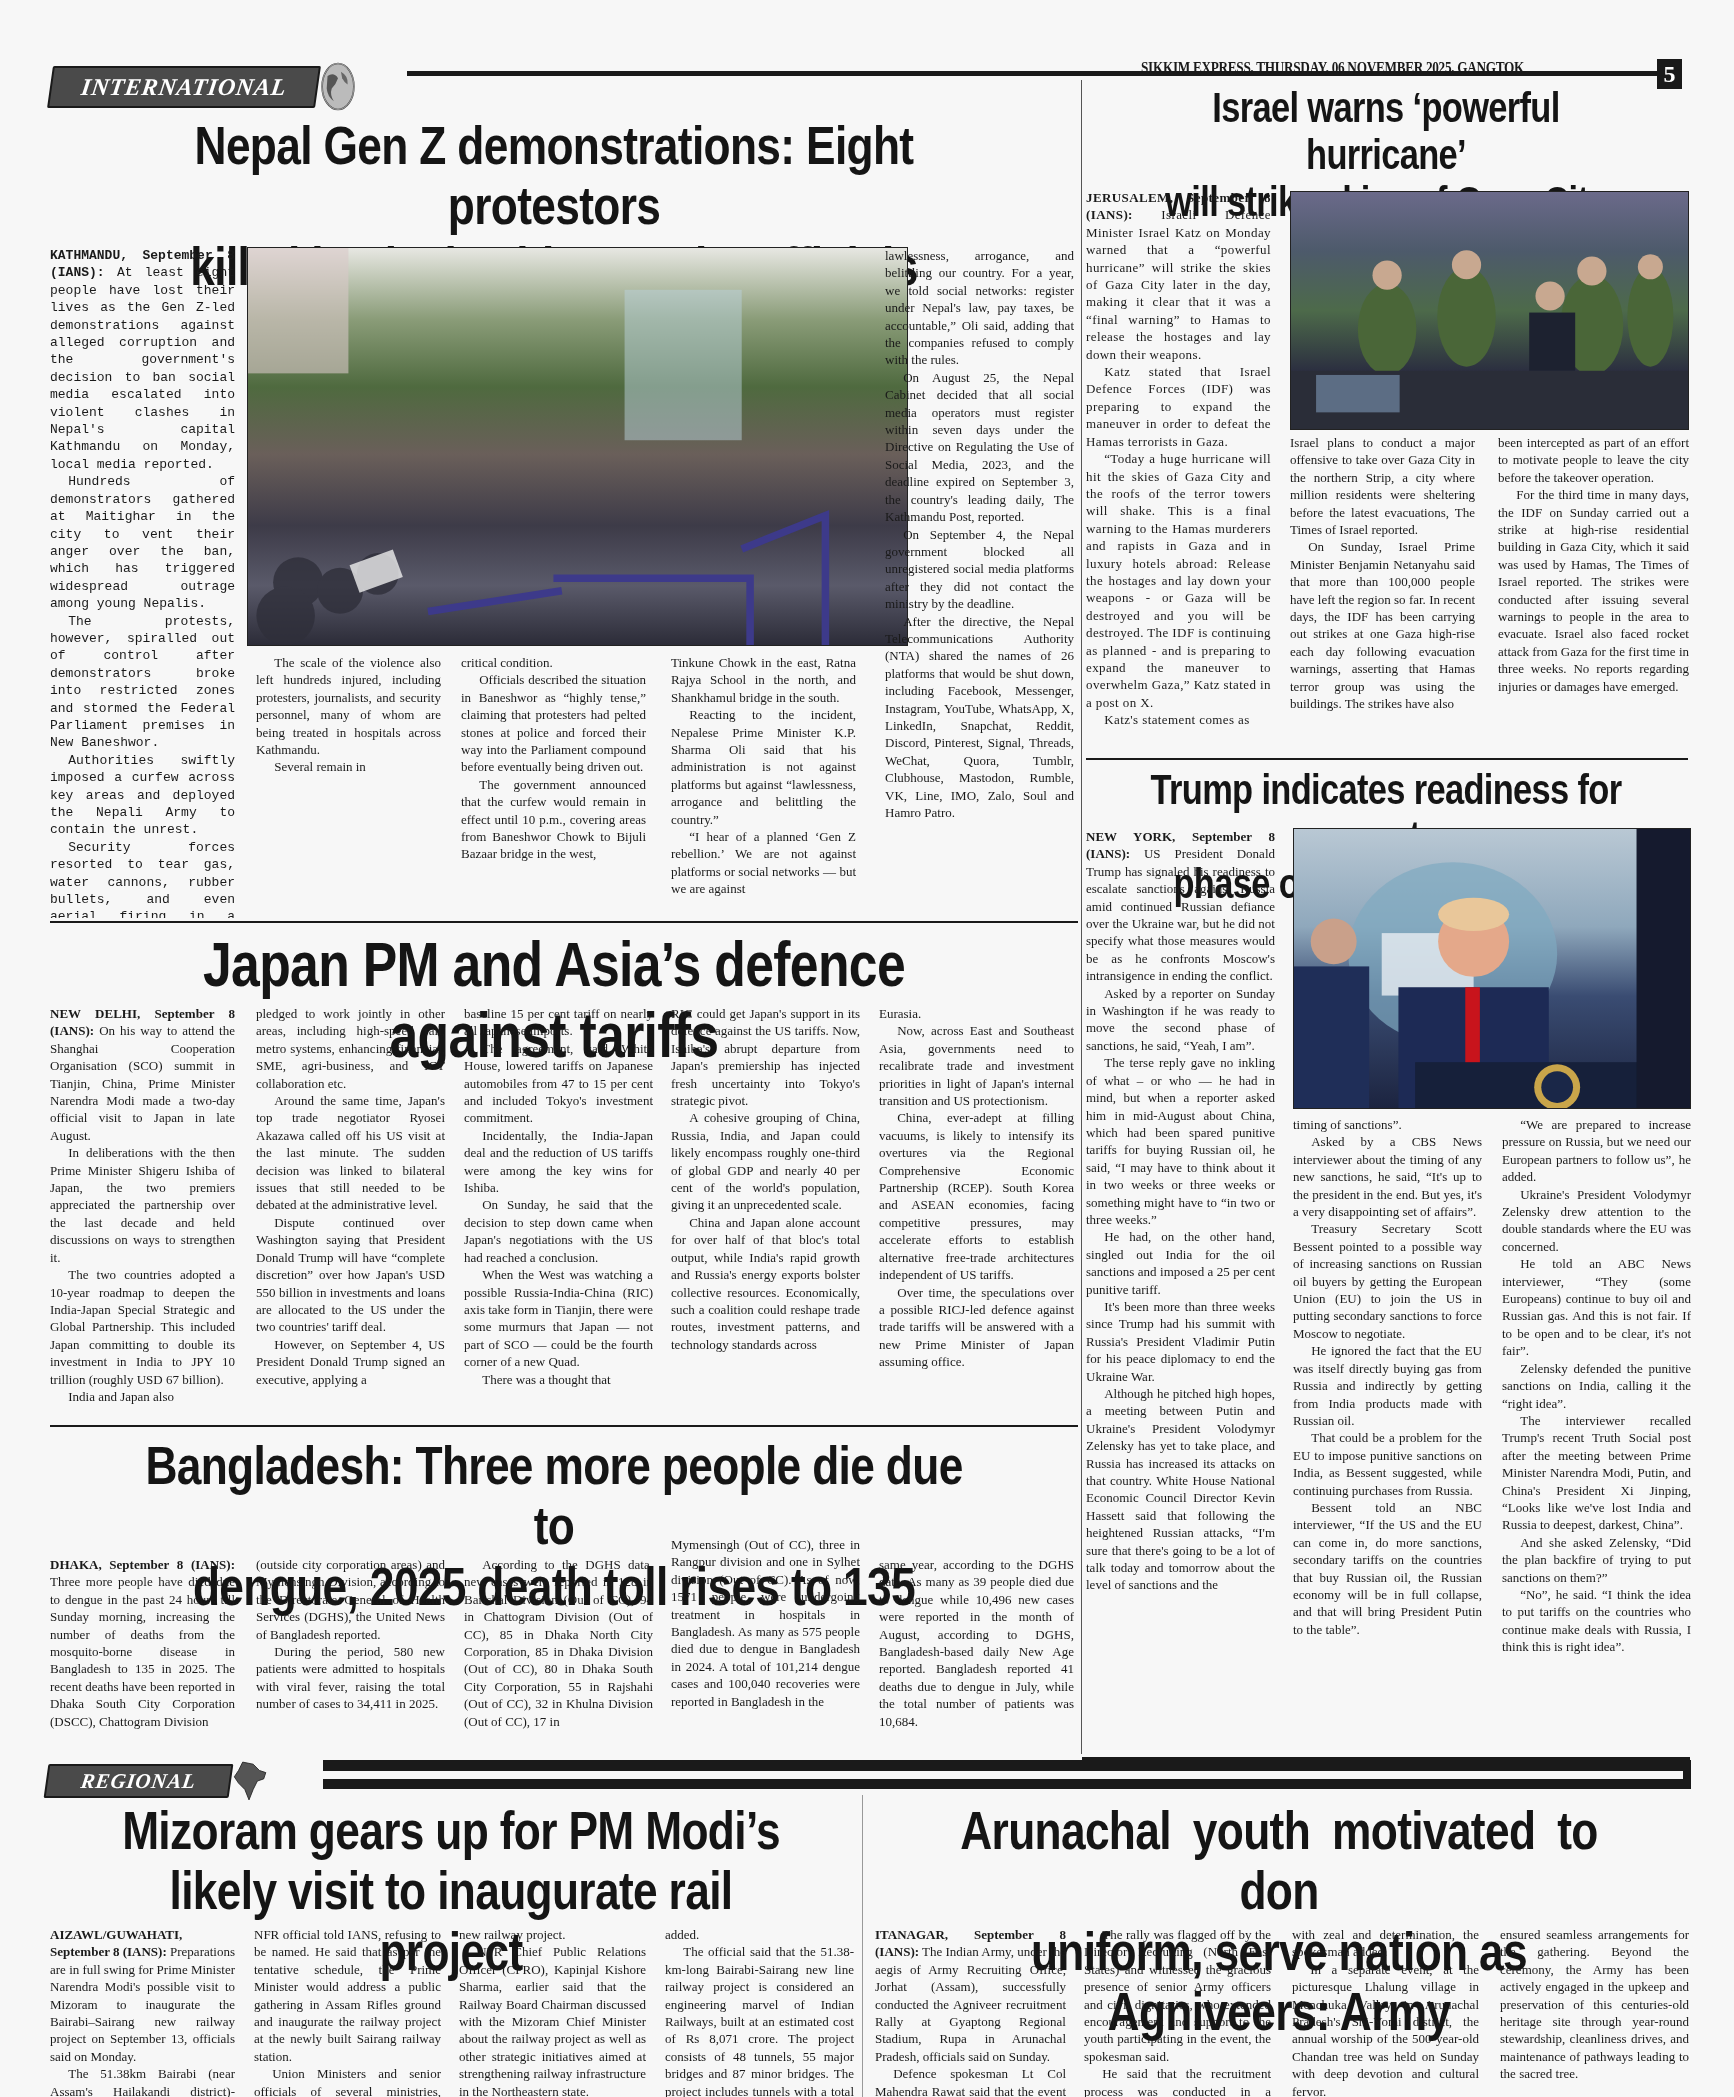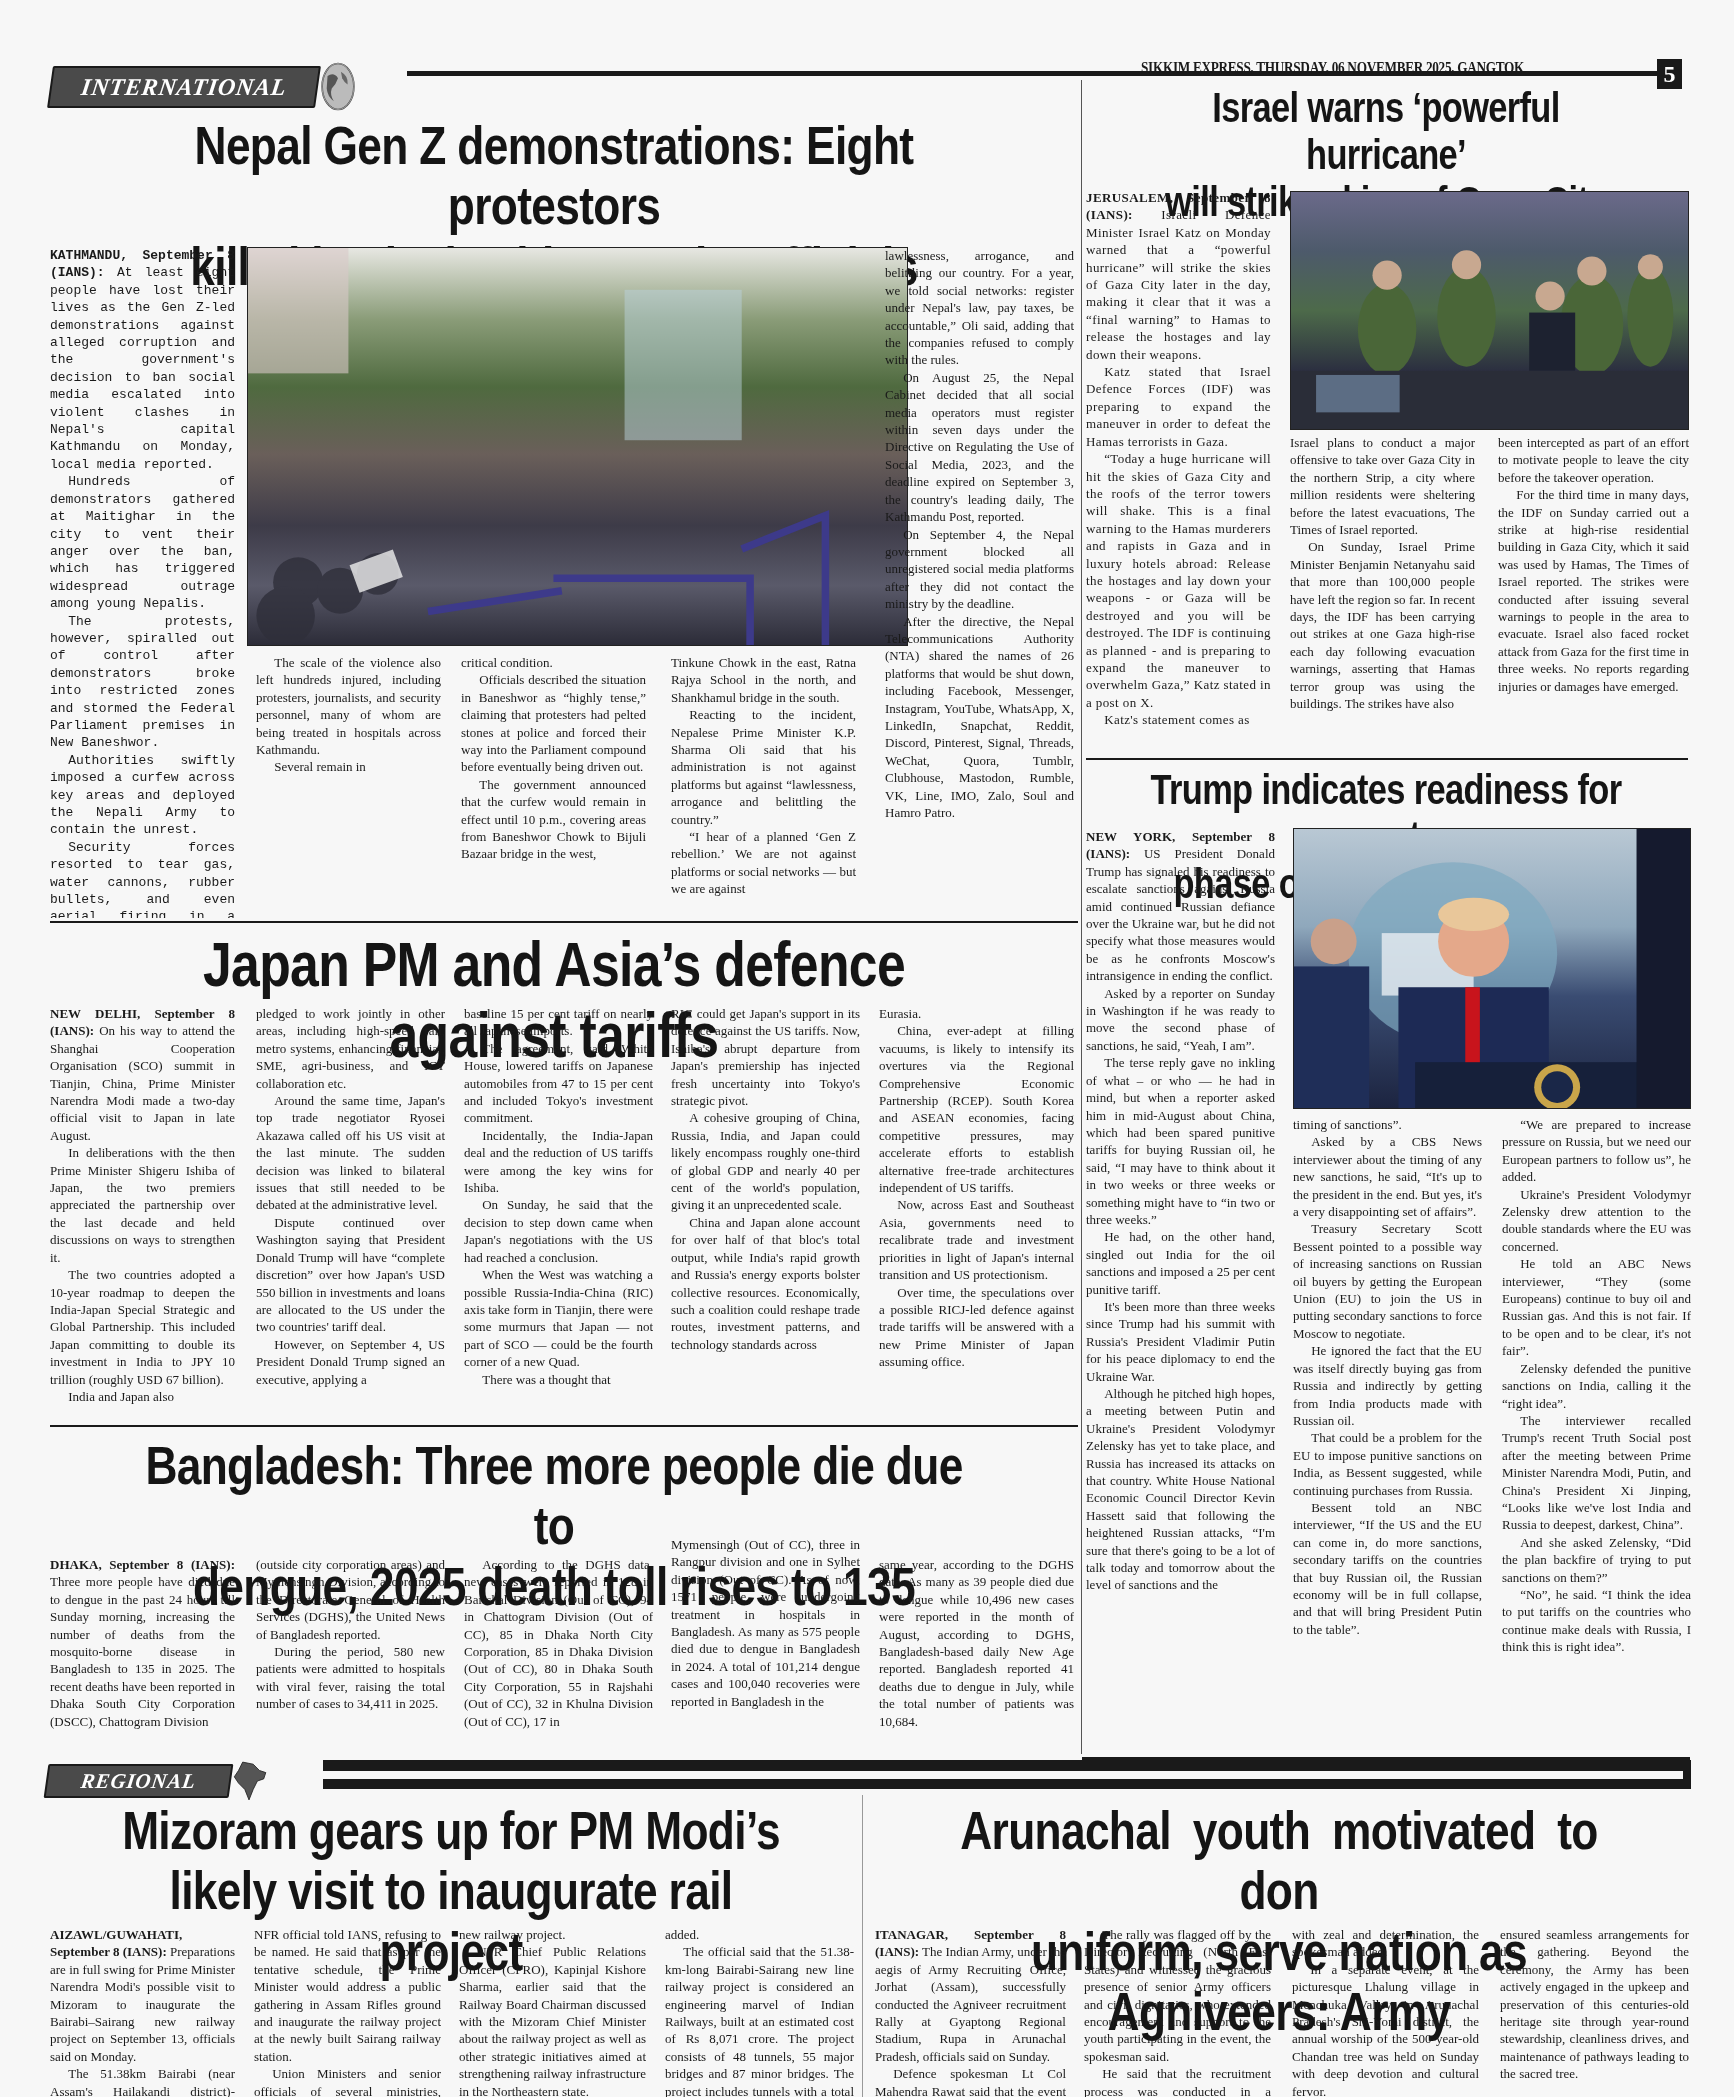--- a/index.html
+++ b/index.html
@@ -115,22 +115,22 @@
   <p>When the West was watching a possible Russia-India-China (RIC) axis take form in Tianjin, there were some murmurs that Japan — not part of SCO — could be the fourth corner of a new Quad.</p>
   <p>There was a thought that</p>
 </div>
 <div class="abs col" style="left:671px;top:1005px;width:189px;height:415px;">
   <p class="first">RIC could get Japan's support in its defence against the US tariffs. Now, Ishiba's abrupt departure from Japan's premiership has injected fresh uncertainty into Tokyo's strategic pivot.</p>
   <p>A cohesive grouping of China, Russia, India, and Japan could likely encompass roughly one-third of global GDP and nearly 40 per cent of the world's population, giving it an unprecedented scale.</p>
   <p>China and Japan alone account for over half of that bloc's total output, while India's rapid growth and Russia's energy exports bolster collective resources. Economically, such a coalition could reshape trade routes, investment patterns, and technology standards across</p>
 </div>
 <div class="abs col" style="left:879px;top:1005px;width:195px;height:415px;">
   <p class="first">Eurasia.</p>
+  <p>Now, across East and Southeast Asia, governments need to recalibrate trade and investment priorities in light of Japan's internal transition and US protectionism.</p>
   <p>China, ever-adept at filling vacuums, is likely to intensify its overtures via the Regional Comprehensive Economic Partnership (RCEP). South Korea and ASEAN economies, facing competitive pressures, may accelerate efforts to establish alternative free-trade architectures independent of US tariffs.</p>
-  <p>Now, across East and Southeast Asia, governments need to recalibrate trade and investment priorities in light of Japan's internal transition and US protectionism.</p>
   <p>Over time, the speculations over a possible RICJ-led defence against trade tariffs will be answered with a new Prime Minister of Japan assuming office.</p>
 </div>
 
 <div class="abs rule-thin" style="left:50px;top:1425px;width:1028px;height:1.7px;"></div>
 
 <div class="abs hl" style="left:34px;top:1435px;width:1040px;font-size:54px;">
   <div>Bangladesh: Three more people die due to</div>
   <div>dengue, 2025 death toll rises to 135</div>
 </div>
 <div class="abs col" style="left:50px;top:1556px;width:185px;height:197px;">

